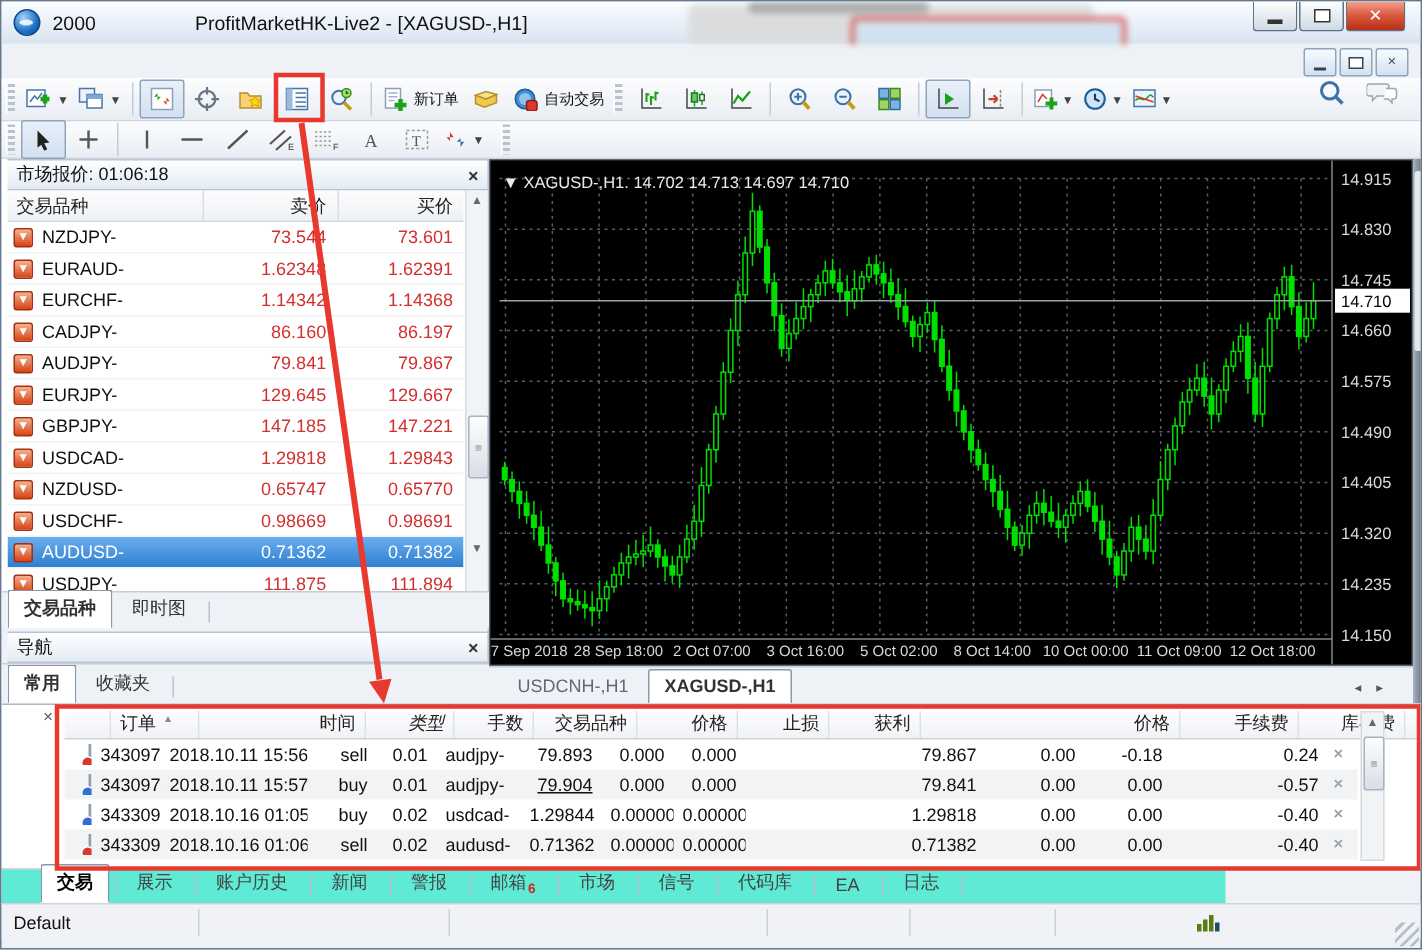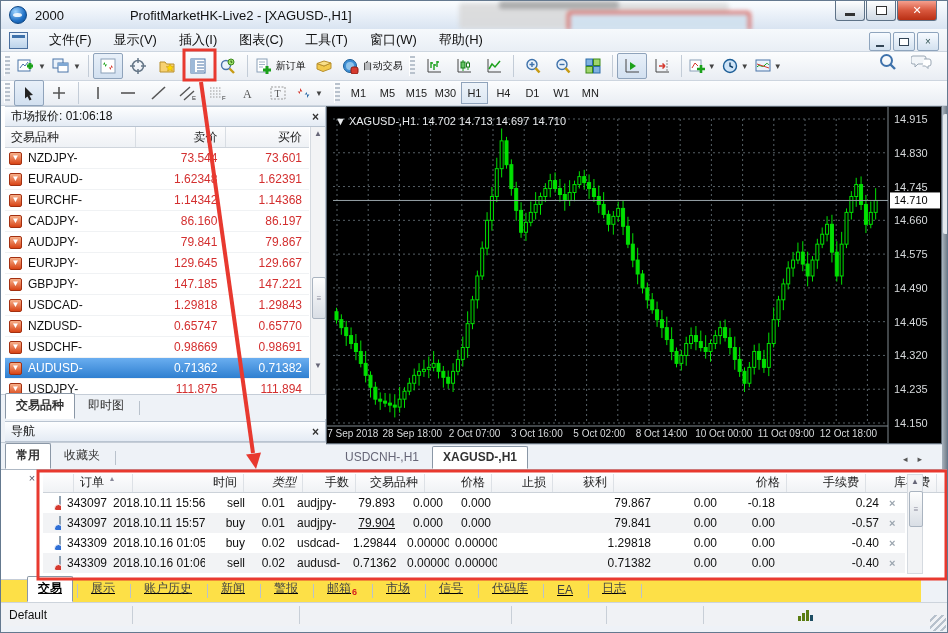--- a/index.html
+++ b/index.html
@@ -89,21 +89,21 @@
   .doc-ic{width:12px;height:14px;background:#fff;border:1px solid #8fa0b0;border-radius:1px;position:relative;margin-left:2px;}
   .doc-ic::before{content:"";position:absolute;left:1px;top:2px;width:8px;height:1px;box-shadow:0 3px #b9c4cf,0 6px #b9c4cf;background:#b9c4cf;}
   .doc-ic.sell::after,.doc-ic.buy::after{content:"";position:absolute;right:-3px;bottom:-3px;width:7px;height:7px;border-radius:50%;border:1px solid #fff;}
   .doc-ic.sell::after{background:#d63a2f;}
   .doc-ic.buy::after{background:#2f6fd6;}
   .row-x{color:#9aa4ae;font-size:11px;font-weight:bold;padding-left:4px;}
   .term-scroll{left:906px;top:4px;width:16px;height:100px;background:#f2f3f5;border:1px solid #d5dae0;}
   .term-scroll .up{position:absolute;top:2px;left:0;width:14px;text-align:center;font-size:8px;color:#667;}
   .term-scroll .thumb{position:absolute;top:16px;left:1px;width:12px;height:34px;background:linear-gradient(#fdfdfd,#d9dee5);border:1px solid #aab4c0;border-radius:2px;display:flex;align-items:center;justify-content:center;font-size:8px;color:#889;}
   
-  .bottom-tabs{left:0;top:578px;width:920px;height:23px;padding-left:26px;background:#fde047;border-top:1px solid #c5cdd7;display:flex;align-items:flex-end;font-size:12px;text-decoration:underline;}
+  .bottom-tabs{left:0;top:578px;width:816px;height:23px;padding-left:26px;background:#5eead4;border-top:1px solid #c5cdd7;display:flex;align-items:flex-end;font-size:12px;}
   .bt-icon{position:absolute;left:6px;top:581px;width:14px;height:14px;border:1px solid #7d8fa3;background:repeating-linear-gradient(45deg,#cfd9e4 0 2px,#8fa3b8 2px 4px);}
   .badge{color:#d61f1f;font-size:9px;font-weight:bold;vertical-align:sub;margin-left:1px;}
   .statusbar{left:0;top:601px;width:948px;height:24px;background:#f0f2f5;border-top:1px solid #cdd4dc;display:flex;align-items:center;font-size:12px;color:#111;}
   .st-cell{height:18px;display:flex;align-items:center;padding:0 8px;border-right:1px solid #c8cfd7;}
   .conn-icon{display:flex;align-items:flex-end;gap:1px;height:12px;margin-left:8px;}
   .conn-icon i{display:block;width:3px;background:#5a7d12;}
   .conn-icon i:nth-child(4){background:#1d4e63;}
   .grip-corner{position:absolute;right:1px;bottom:1px;width:16px;height:16px;background:repeating-linear-gradient(135deg,transparent 0 3px,#b7c1cc 3px 5px);}
   
   .annot{left:0;top:0;width:948px;height:633px;pointer-events:none;}
@@ -127,32 +127,20 @@
       <div class="wbtn">
           <span class="minglyph"></span>
         </div>
       <div class="wbtn">
           <span class="restglyph"></span>
         </div>
       <div class="wbtn close">✕</div>
     </div>
   </div>
 
-  <div class="abs menubar">
-    <span class="docicon"></span>
-    <nav id="menu-items" style="display:flex;">
-        <span class="menu-item">文件(F)</span>
-        <span class="menu-item">显示(V)</span>
-        <span class="menu-item">插入(I)</span>
-        <span class="menu-item">图表(C)</span>
-        <span class="menu-item">工具(T)</span>
-        <span class="menu-item">窗口(W)</span>
-        <span class="menu-item">帮助(H)</span>
-      </nav>
-  </div>
   <div class="childbtns">
     <div class="cbtn">
         <span class="minglyph"></span>
       </div>
     <div class="cbtn">
         <span class="restglyph"></span>
       </div>
     <div class="cbtn">×</div>
   </div>
 
@@ -380,31 +368,20 @@
         </svg>
     </div>
     <div class="tb-btn">
       <svg class="icon" width="16" height="14">
           <path d="M4 2 L4 8 L1.6 5.5 L6.4 5.5 Z" fill="#d63a2f"></path>
           <path d="M11 12 L11 6 L8.6 8.5 L13.4 8.5 Z" fill="#2d6ca8"></path>
         </svg>
       <span class="dd">▼</span>
     </div>
     <span class="grip" style="margin-left:8px;"></span>
-    <div id="tf" style="display:flex;">
-        <span class="tf-btn">M1</span>
-        <span class="tf-btn">M5</span>
-        <span class="tf-btn">M15</span>
-        <span class="tf-btn">M30</span>
-        <span class="tf-btn active">H1</span>
-        <span class="tf-btn">H4</span>
-        <span class="tf-btn">D1</span>
-        <span class="tf-btn">W1</span>
-        <span class="tf-btn">MN</span>
-      </div>
   </div>
 
   <div class="abs mw-panel">
     <div class="abs panel-title mw-title">
       <span>市场报价: 01:06:18</span>
       <span class="panel-close">×</span>
     </div>
     <div class="abs mw-head">
       <span class="c1">交易品种</span>
       <span class="c2">卖价</span>

